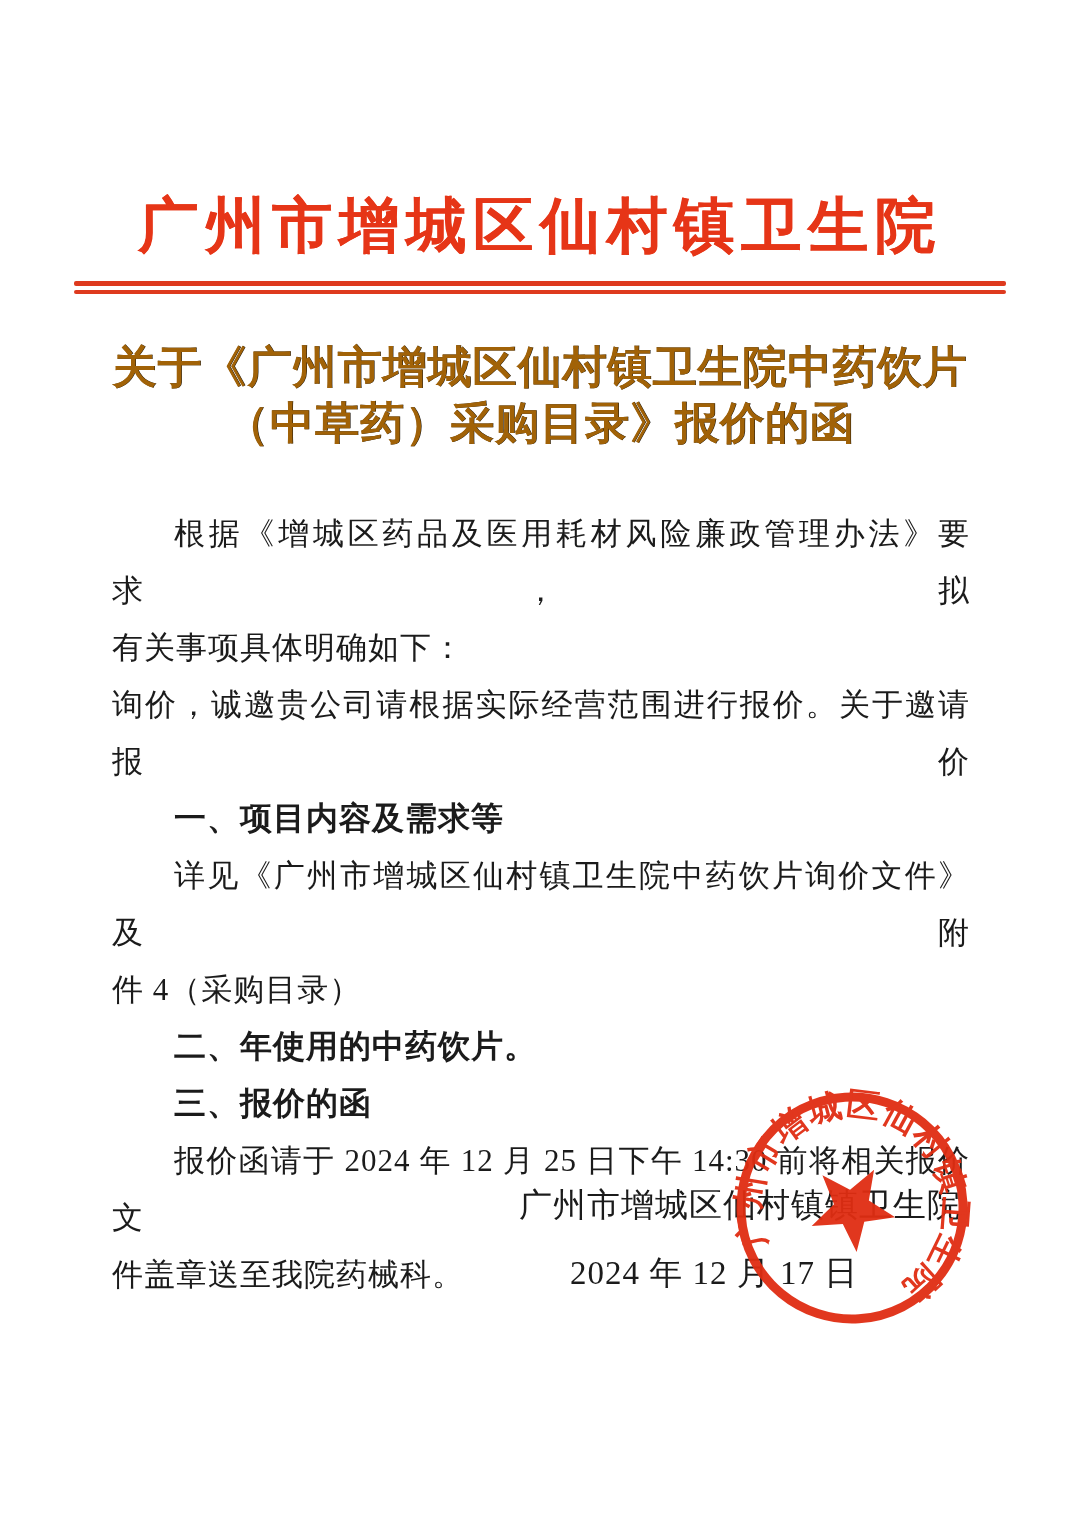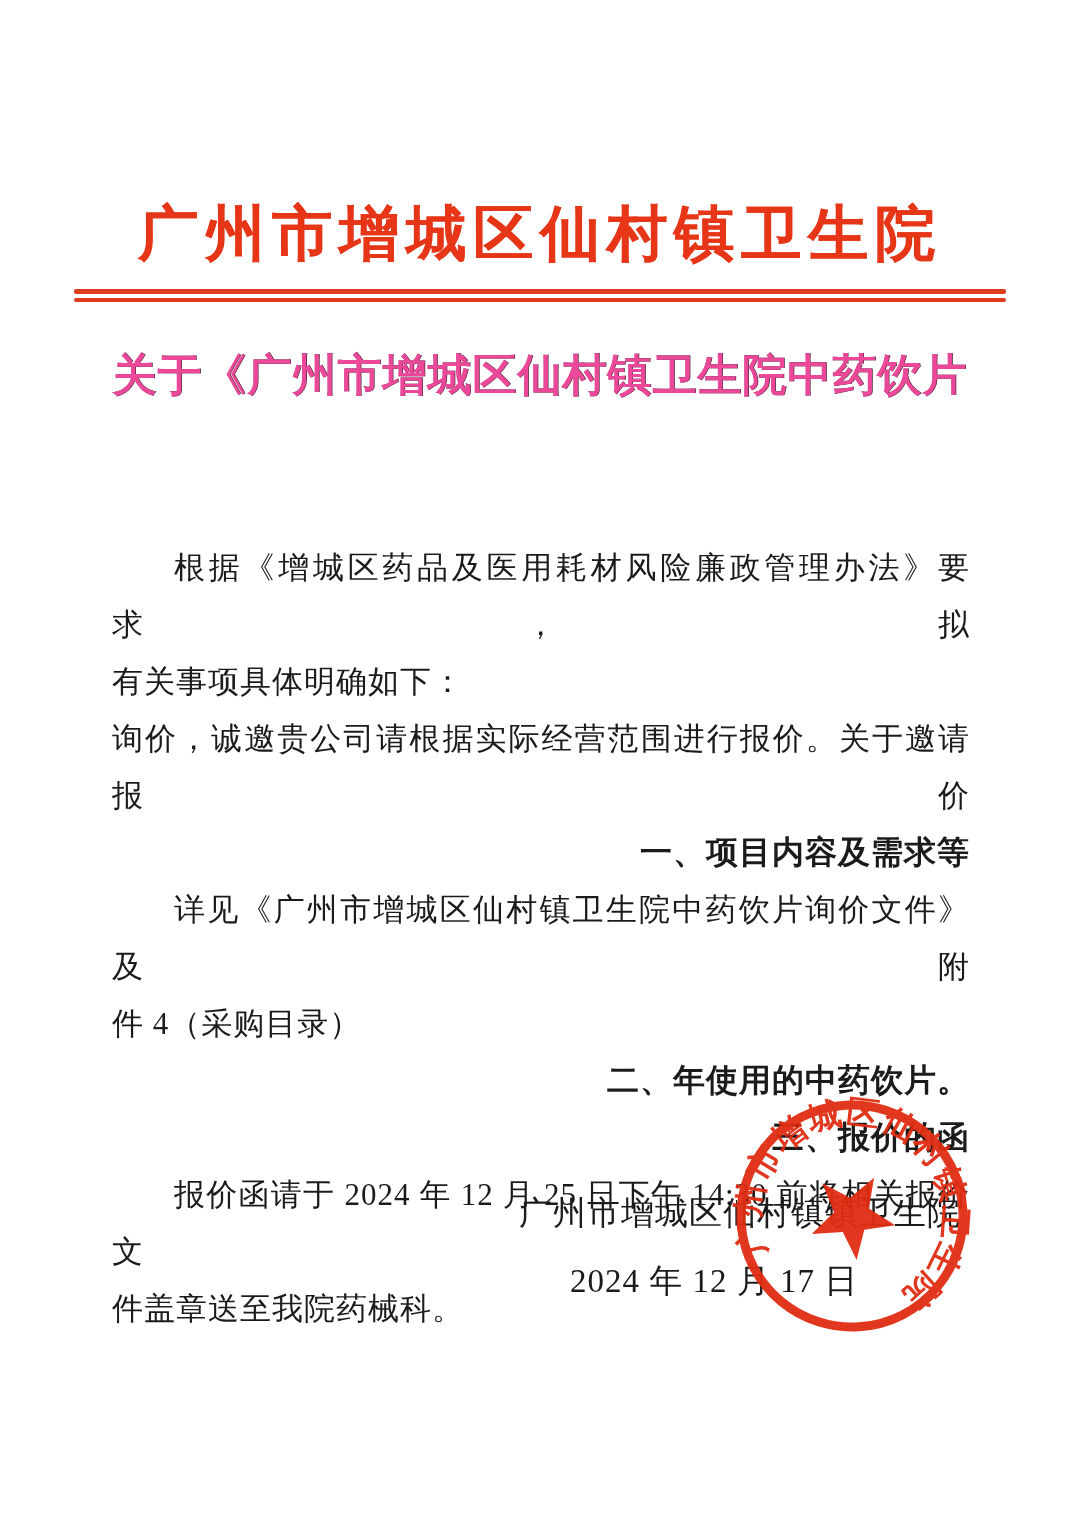--- a/index.html
+++ b/index.html
@@ -3,21 +3,21 @@
 <meta charset="utf-8">
 <style>
   * { margin: 0; padding: 0; box-sizing: border-box; }
   html, body { background: #ffffff; }
   body { font-family: "Liberation Serif", "DejaVu Serif", serif; }
 
   .page {
     position: relative;
     width: 1080px;
     height: 1348px;
-    margin: 12px auto;
+    margin: 4px auto;
     background: #ffffff;
     overflow: hidden;
     color: #1b1b1b;
   }
 
   
   .org-header {
     position: absolute;
     top: 182px; left: 0; width: 100%;
     text-align: center;
@@ -34,44 +34,43 @@
   .rule-bottom { top: 286px; height: 4px; }
 
   
   .doc-title {
     position: absolute;
     top: 336px; left: 0; width: 100%;
     text-align: center;
     font-size: 44px;
     line-height: 56px;
     font-weight: bold;
-    color: #ec4899;
+    color: #a16207;
     letter-spacing: 1px;
     font-family: "Liberation Serif", "DejaVu Serif", serif;
     text-shadow: 0.6px 0 0 #101010;
   }
 
   
   .letter-body {
     position: absolute;
-    top: 527px; left: 112px; width: 858px;
+    top: 501px; left: 112px; width: 858px;
     font-size: 31px;
     letter-spacing: 1px;
     color: #1b1b1b;
   }
   .line { min-height: 57px; line-height: 57px; }
   .jfull { text-align: justify; text-align-last: justify; }
   .indent { text-indent: 62px; }
   .heading {
     font-family: "Liberation Sans", "DejaVu Sans", sans-serif;
     font-weight: bold;
     font-size: 32px;
     text-indent: 62px;
     letter-spacing: 1px;
-    text-align: right;
   }
 
   
   .signature-org {
     position: absolute;
     top: 1179px; left: 519px;
     font-size: 33px;
     letter-spacing: 1px;
     white-space: nowrap;
     z-index: 1;
@@ -114,20 +113,21 @@
 
 <div class="page">
 
   <div class="org-header">广州市增城区仙村镇卫生院</div>
 
   <div class="rule rule-top"></div>
   <div class="rule rule-bottom"></div>
 
   <div class="doc-title">
     <div>关于《广州市增城区仙村镇卫生院中药饮片</div>
+    <div>（中草药）采购目录》报价的函</div>
   </div>
 
   <div class="letter-body">
     <div class="line jfull indent">根据《增城区药品及医用耗材风险廉政管理办法》要求，拟</div>
     <div class="line">有关事项具体明确如下：</div>
     <div class="line jfull">询价，诚邀贵公司请根据实际经营范围进行报价。关于邀请报价</div>
     <div class="line heading">一、项目内容及需求等</div>
     <div class="line jfull indent">详见《广州市增城区仙村镇卫生院中药饮片询价文件》及附</div>
     <div class="line">件 4（采购目录）</div>
     <div class="line heading">二、年使用的中药饮片。</div>

